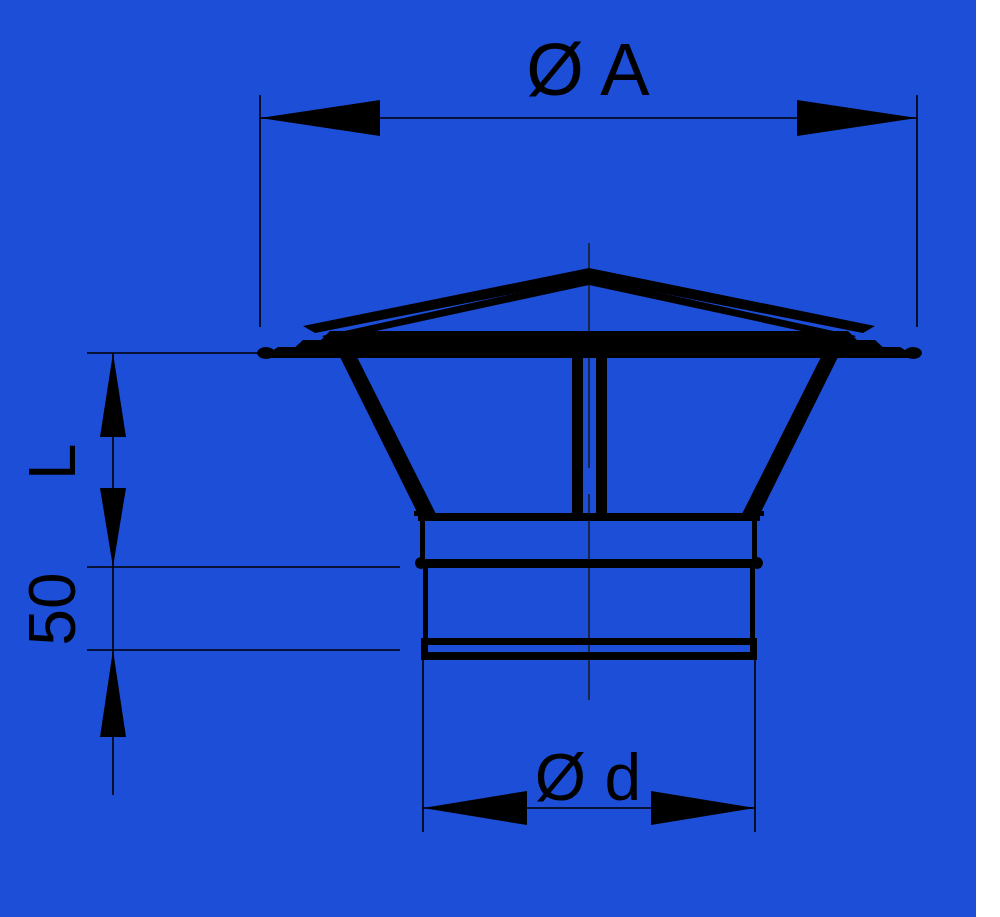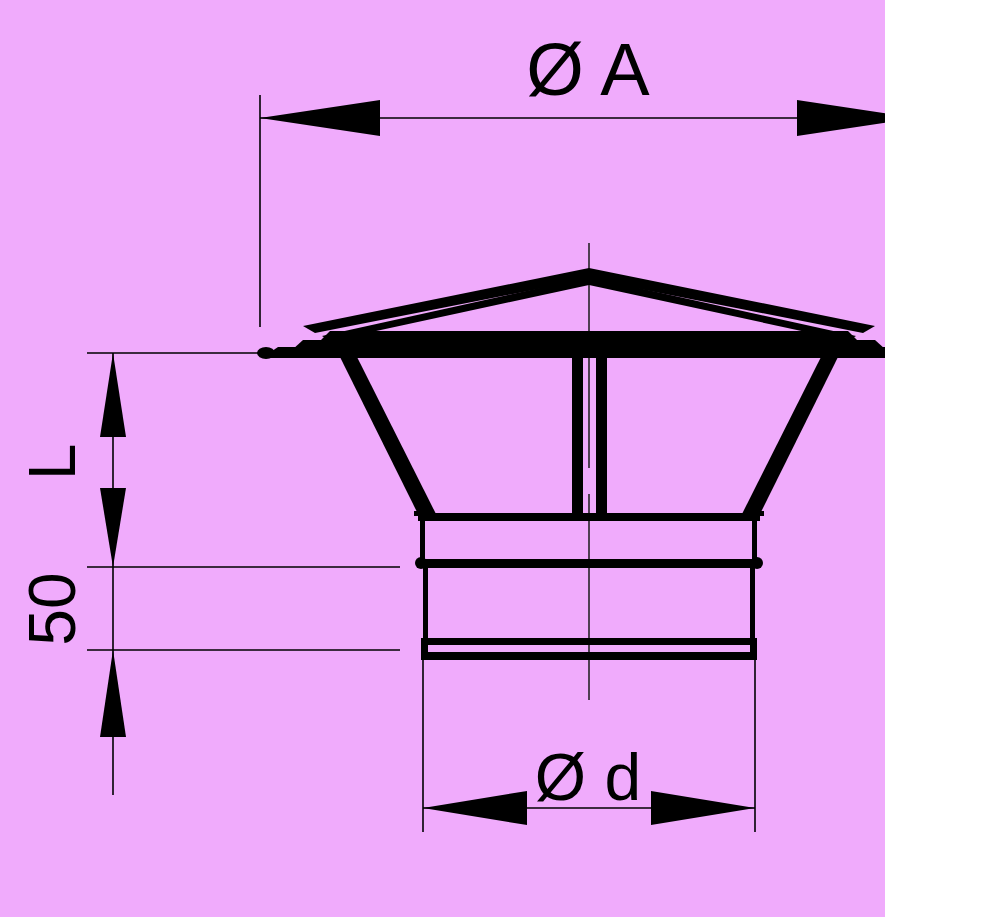--- a/index.html
+++ b/index.html
@@ -6,23 +6,23 @@
   html, body {
     margin: 0;
     padding: 0;
     background: #ffffff;
   }
   body {
     font-family: "Liberation Sans", sans-serif;
   }
   #sheet {
     position: relative;
-    width: 885px;
+    width: 976px;
     height: 917px;
-    background: #f0abfc;
+    background: #1d4ed8;
     overflow: hidden;
   }
   #sheet svg {
     position: absolute;
     top: 0;
     left: 0;
     display: block;
   }
   .dim-label {
     font-family: "Liberation Sans", sans-serif;

